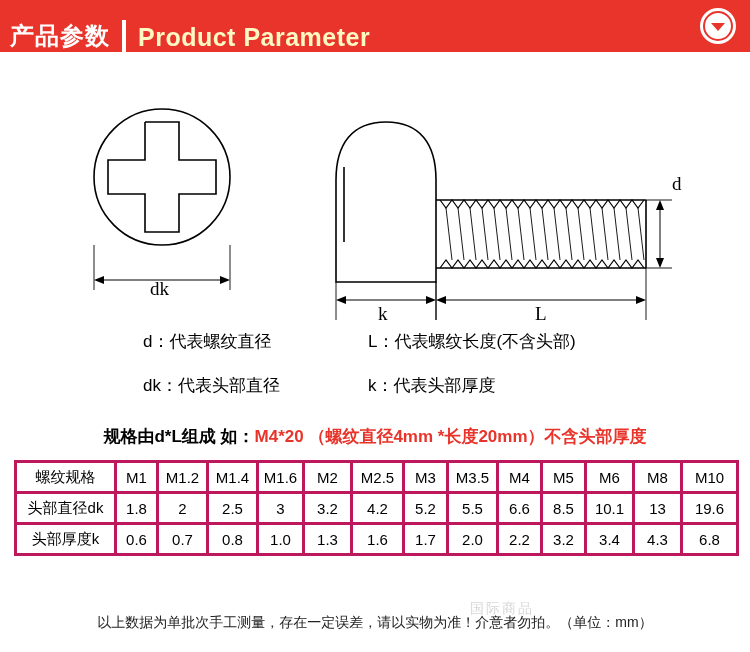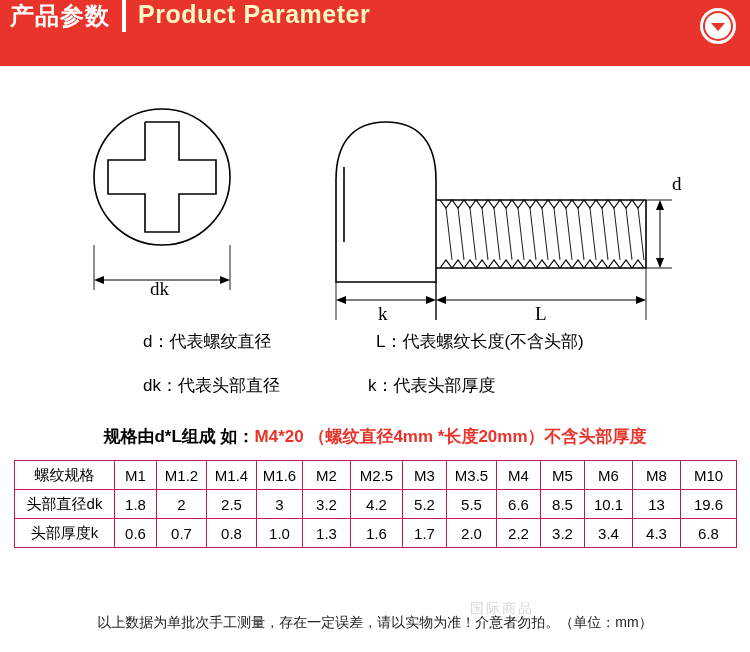--- a/index.html
+++ b/index.html
@@ -14,24 +14,24 @@
     position: relative;
     overflow: hidden;
     color: #000;
   }
 
   
   .header {
     position: absolute;
     left: 0; top: 0;
     width: 750px;
-    height: 66px;
+    height: 52px;
     background: #e8342a;
     display: flex;
-    align-items: flex-start;
+    align-items: flex-end;
   }
   .header-cn {
     color: #ffffff;
     font-size: 24px;
     font-weight: bold;
     margin-left: 10px;
     letter-spacing: 1px;
   }
   .header-divider {
     width: 4px;
@@ -74,21 +74,21 @@
     top: 322px;
     width: 606px;
     height: 90px;
     font-size: 17px;
   }
   .legend div {
     position: absolute;
     white-space: nowrap;
   }
   .lg-d   { left: 143px; top: 8px; }
-  .lg-L   { left: 368px; top: 8px; margin-left: 8px; }
+  .lg-L   { left: 368px; top: 8px; }
   .lg-dk  { left: 143px; top: 52px; }
   .lg-k   { left: 368px; top: 52px; }
 
   
   .specline {
     position: absolute;
     left: 0;
     top: 425px;
     width: 750px;
     font-size: 17px;
@@ -104,21 +104,21 @@
     left: 14px;
     top: 460px;
     width: 722px;
   }
   table.spec {
     border-collapse: collapse;
     width: 722px;
     table-layout: fixed;
   }
   table.spec td {
-    border: 1px solid #be185d;
+    border: 3px solid #be185d;
     height: 28px;
     text-align: center;
     font-size: 15px;
     padding: 0;
   }
   table.spec td.rowhead {
     width: 100px;
     font-size: 15px;
   }
 

